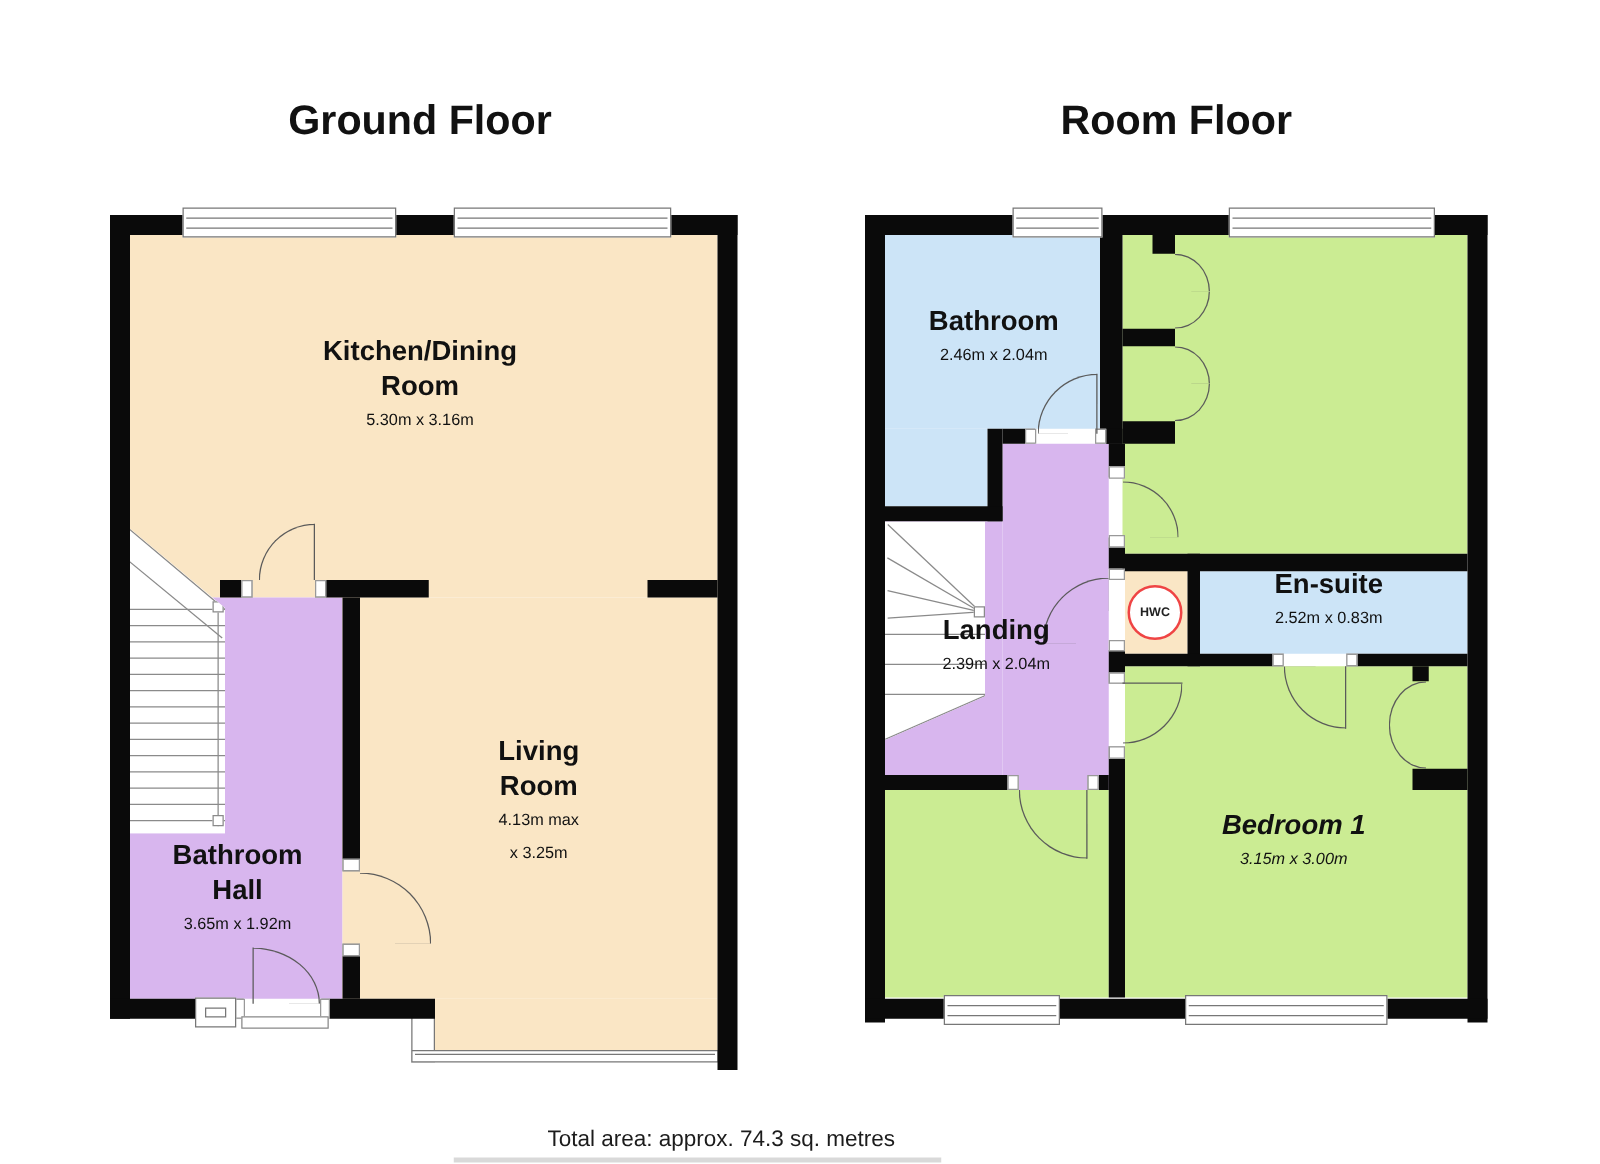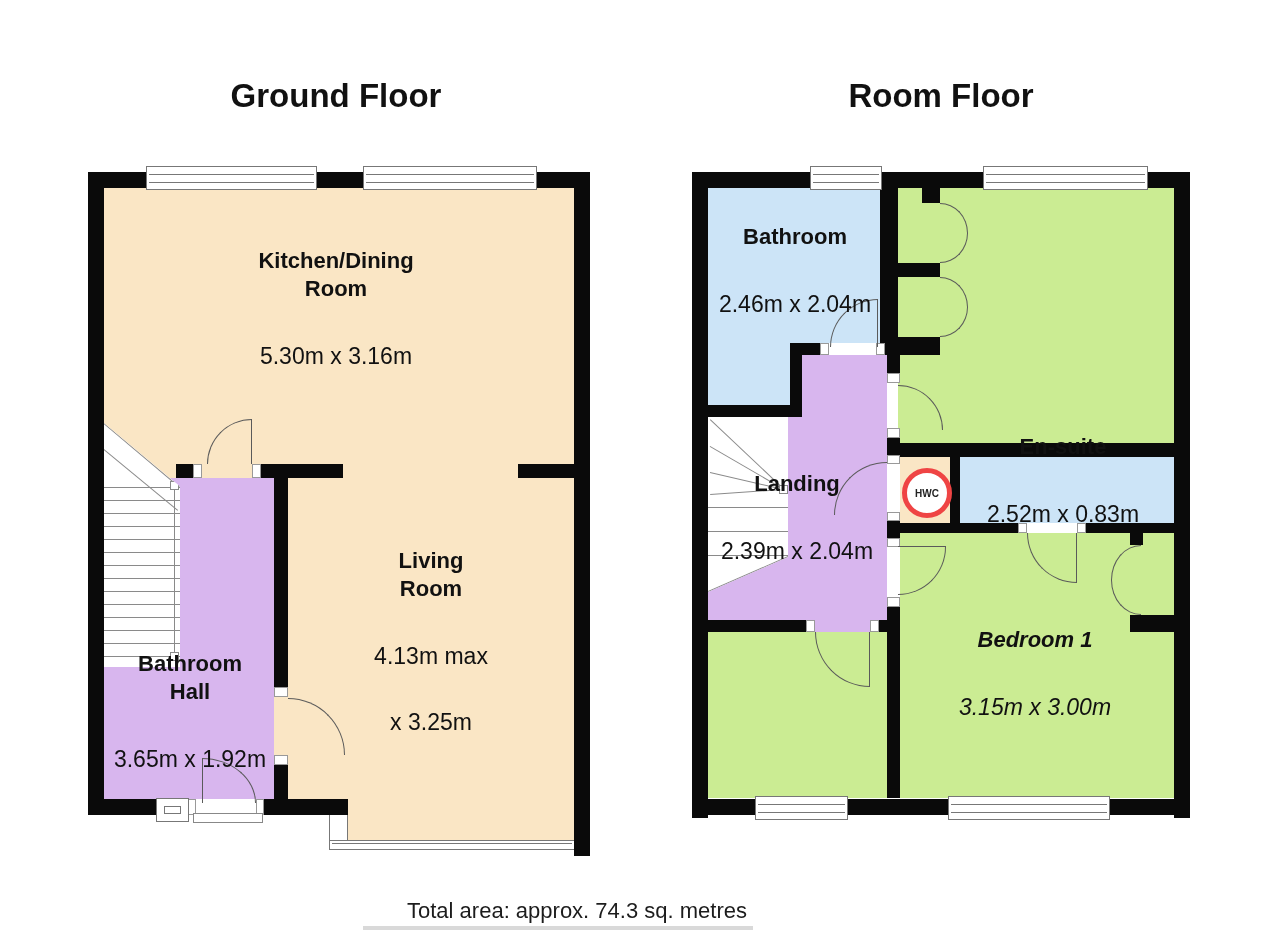--- a/index.html
+++ b/index.html
@@ -21,24 +21,24 @@
   .arc.tr{border-top-width:1px;border-right-width:1px;border-top-right-radius:100% 100%;}
   .arc.br{border-right-width:1px;border-bottom-width:1px;border-bottom-right-radius:100% 100%;}
   .arc.bl{border-left-width:1px;border-bottom-width:1px;border-bottom-left-radius:100% 100%;}
   .line{position:absolute;background:var(--door-line,#5a5a5a);}
   .stairs{position:absolute;background:#fff;}
   .tread{position:absolute;background:#8a8a8a;height:1px;}
   .rline{position:absolute;background:#8a8a8a;height:1px;transform-origin:0 0;}
   .newel{position:absolute;background:#fff;border:1px solid #8a8a8a;box-sizing:border-box;}
   .label{position:absolute;transform:translate(-50%,-50%);text-align:center;white-space:nowrap;color:var(--text,#111);}
   .rname{font-weight:bold;font-size:22px;line-height:28px;}
-  .rdims{font-size:23px;line-height:26px;margin-top:40px;}
+  .rdims{font-size:13px;line-height:26px;}
   .title{position:absolute;transform:translate(-50%,-50%);font-weight:bold;font-size:33px;white-space:nowrap;color:var(--text,#111);}
-  .footer{position:absolute;transform:translate(-50%,-50%);font-size:22px;white-space:nowrap;color:#1c1c1c;}
-  .hwc{position:absolute;background:#fff;border:5px solid #ef4444;border-radius:50%;
+  .footer{position:absolute;transform:translate(-50%,-50%);font-size:18px;white-space:nowrap;color:#1c1c1c;}
+  .hwc{position:absolute;background:#fff;border:2px solid #ef4444;border-radius:50%;
        display:flex;align-items:center;justify-content:center;font-weight:bold;font-size:10px;color:#222;}
   .threshold{position:absolute;background:#fff;border:1px solid #888;box-sizing:border-box;}
 </style>
 </head>
 <body>
 
 <div id="canvas">
 
   <div class="room fill-cream" style="left:104px;top:188px;width:470px;height:290px;"></div>
   <div class="room fill-purple" style="left:104px;top:478px;width:170px;height:321px;"></div>

